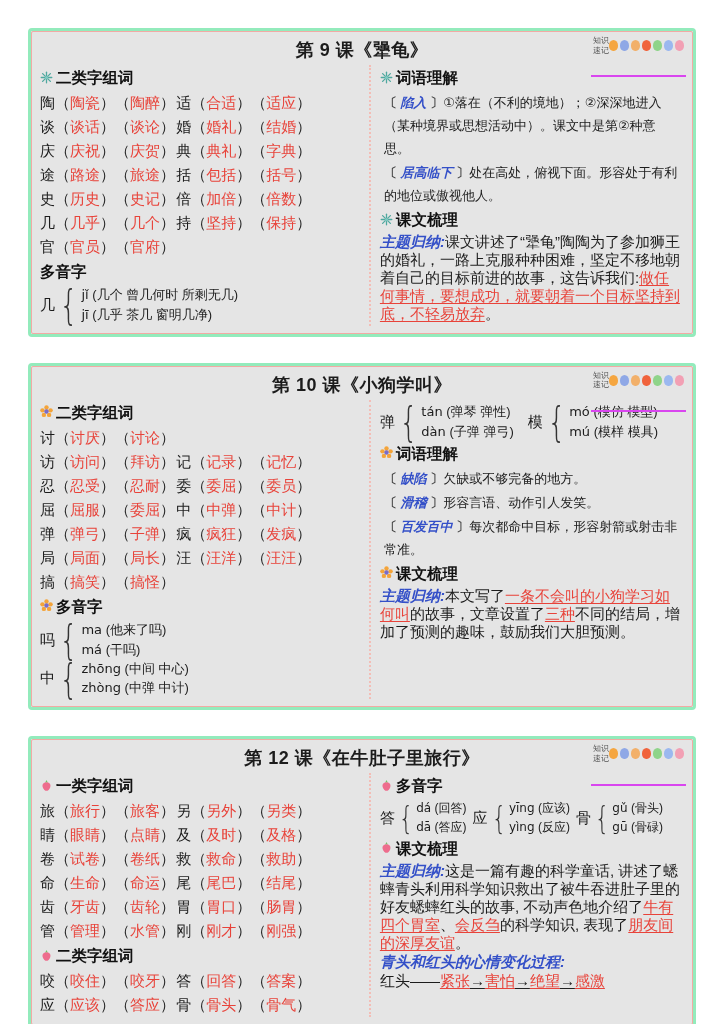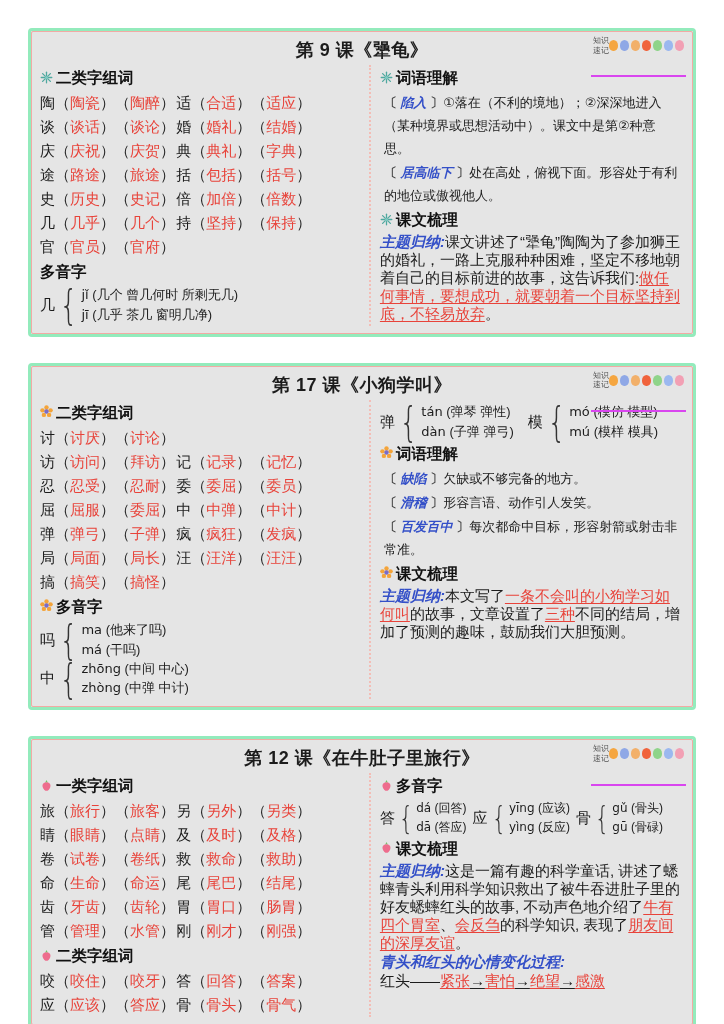--- a/index.html
+++ b/index.html
@@ -160,21 +160,21 @@
               </div>
               <span class="para para-line"><span class="seg-b">主题归纳:</span><span class="seg-n">课文讲述了“犟龟”陶陶为了参加狮王的婚礼，一路上克服种种困难，坚定不移地朝着自己的目标前进的故事，这告诉我们:</span><span class="seg-r">做任何事情，要想成功，就要朝着一个目标坚持到底，不轻易放弃</span><span class="seg-n">。</span></span>
             </div>
           </div>
         </div>
       </div>
     </div>
     <div class="card">
       <div class="card-inner">
         <div class="card-header">
-          <span class="card-title">第 17 课《小狗学叫》</span>
+          <span class="card-title">第 10 课《小狗学叫》</span>
           <div class="badge">
             <span class="badge-txt">知识
 速记</span>
             <span class="badge-figs">
               <span class="fig" style="background: rgb(245, 166, 64);"></span>
               <span class="fig" style="background: rgb(143, 168, 230);"></span>
               <span class="fig" style="background: rgb(242, 176, 106);"></span>
               <span class="fig" style="background: rgb(240, 99, 60);"></span>
               <span class="fig" style="background: rgb(143, 212, 138);"></span>
               <span class="fig" style="background: rgb(155, 184, 239);"></span>

